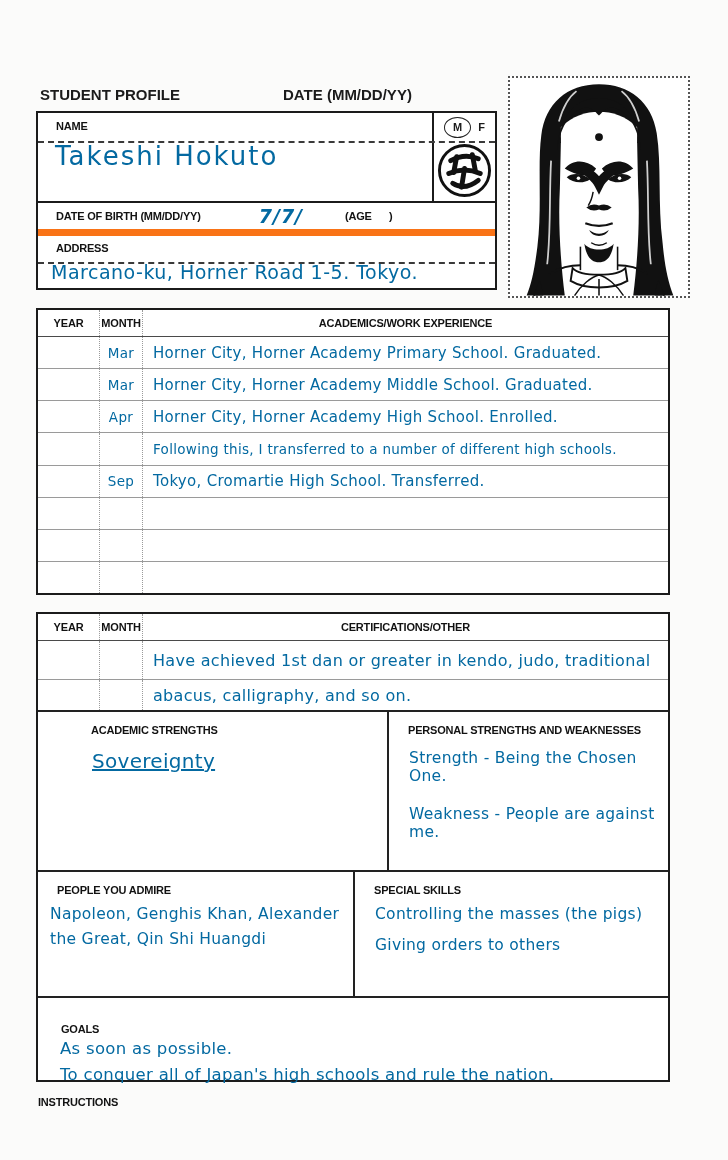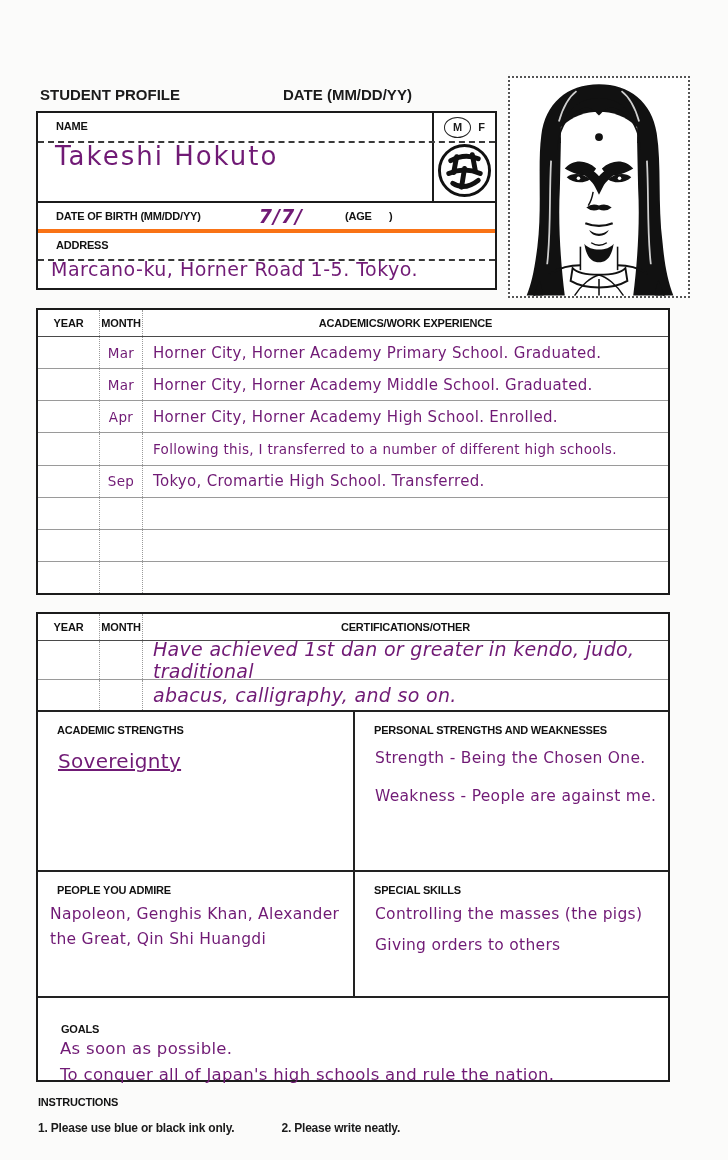--- a/index.html
+++ b/index.html
@@ -5,21 +5,21 @@
   html,body{margin:0;padding:0;}
   body{
     width:728px;height:1160px;background:#fbfbfa;position:relative;
     font-family:"Liberation Sans",sans-serif;color:#1b1b1b;overflow:hidden;
   }
   .abs{position:absolute;}
   .label{
     font-family:"Liberation Sans",sans-serif;font-weight:700;font-size:11px;
     letter-spacing:-0.2px;color:#121212;
   }
-  .hw{font-family:"DejaVu Sans",sans-serif;color:#701a75;letter-spacing:0.3px;}
+  .hw{font-family:"DejaVu Sans",sans-serif;color:#0369a1;letter-spacing:0.3px;}
 
   
   .hdr-title{left:40px;top:86px;font-size:15px;font-weight:700;letter-spacing:0;}
   .hdr-date{left:283px;top:86px;font-size:15px;font-weight:700;letter-spacing:0;}
 
   
   .id-box{left:36px;top:111px;width:461px;height:179px;border:2px solid #1b1b1b;
           box-sizing:border-box;background:#fff;}
   .id-top{height:88px;position:relative;display:flex;}
   .id-top-dash{position:absolute;left:0;right:0;top:28px;border-top:2px dashed #3a3a3a;}
@@ -29,21 +29,21 @@
   .id-top-right{width:63px;border-left:2px solid #1b1b1b;box-sizing:border-box;}
   .gender-row{height:28px;display:flex;align-items:center;justify-content:center;gap:7px;}
   .g-circle{display:inline-flex;align-items:center;justify-content:center;width:25px;height:19px;
             border:1.6px solid #222;border-radius:50%;font-size:11px;font-weight:700;}
   .g-plain{font-size:11px;font-weight:700;}
   .seal-cell{height:58px;display:flex;align-items:center;justify-content:center;}
   .id-dob{height:28px;border-top:2px solid #1b1b1b;display:flex;align-items:center;box-sizing:border-box;}
   .dob-label{padding-left:18px;}
   .dob-value{font-size:19px;font-weight:700;font-style:italic;margin-left:58px;letter-spacing:1px;}
   .age-label{margin-left:42px;white-space:pre;}
-  .id-addr{border-top:4px solid #f97316;height:61px;position:relative;box-sizing:border-box;}
+  .id-addr{border-top:7px solid #f97316;height:61px;position:relative;box-sizing:border-box;}
   .addr-dash{position:absolute;left:0;right:0;top:26px;border-top:2px dashed #3a3a3a;}
   .addr-label{padding:6px 0 0 18px;}
   .addr-value{font-size:19px;padding-left:13px;margin-top:7px;letter-spacing:0.5px;}
 
   
   .photo-box{left:508px;top:76px;width:182px;height:222px;border:2px dotted #555;
              box-sizing:border-box;background:#fff;overflow:hidden;}
 
   
   .tbl{border:2px solid #1b1b1b;box-sizing:border-box;background:#fff;display:flex;flex-direction:column;}
@@ -57,25 +57,25 @@
   .tbl-row:last-child{border-bottom:none;}
   .tbl-row .col-main{padding-left:10px;font-size:15px;}
   .tbl-row .col-month{font-size:13.5px;}
   .tbl-row.small .col-main{font-size:13.5px;}
 
   
   .block2{left:36px;top:612px;width:634px;height:470px;}
   .cert-row{display:flex;flex:none;}
   .cert-row.r1{height:38px;border-bottom:1px solid #9a9a9a;}
   .cert-row.r2{height:30px;}
-  .cert-row .col-main{padding-left:10px;font-size:19px;font-style:italic;}
+  .cert-row .col-main{padding-left:10px;font-size:16px;}
   .split{display:flex;border-top:2px solid #222;flex:none;}
   .cell-l{width:317px;border-right:2px solid #222;box-sizing:border-box;}
   .cell-r{flex:1;}
-  .strengths-row{height:158px;}
+  .strengths-row{height:158px;padding-left:34px;}
   .admire-row{height:124px;}
   .sec-label{padding:12px 0 0 19px;}
   .sec-line{font-size:15.5px;padding-left:20px;margin-top:13px;}
   .sec-line.tight{margin-top:7px;line-height:1.5;padding-left:12px;}
   .goals-row{border-top:2px solid #222;flex:1;}
   .goals-label{padding:25px 0 0 23px;}
   .goals-line{font-size:16.5px;padding-left:22px;margin-top:7px;}
 
   
   .instructions{left:38px;top:1096px;}
@@ -275,19 +275,15 @@
 
     <div class="goals-row">
       <div class="label goals-label">GOALS</div>
       <div class="hw goals-line" style="margin-top:4px;">As soon as possible.</div>
       <div class="hw goals-line">To conquer all of Japan's high schools and rule the nation.</div>
     </div>
   </div>
 
   <div class="abs instructions">
     <div class="label">INSTRUCTIONS</div>
-    <div class="inst-items">
-      <span class="inst-item">1. Please use blue or black ink only.</span>
-      <span class="inst-item">2. Please write neatly.</span>
-    </div>
   </div>
 
 </div>
 
 </body></html>

